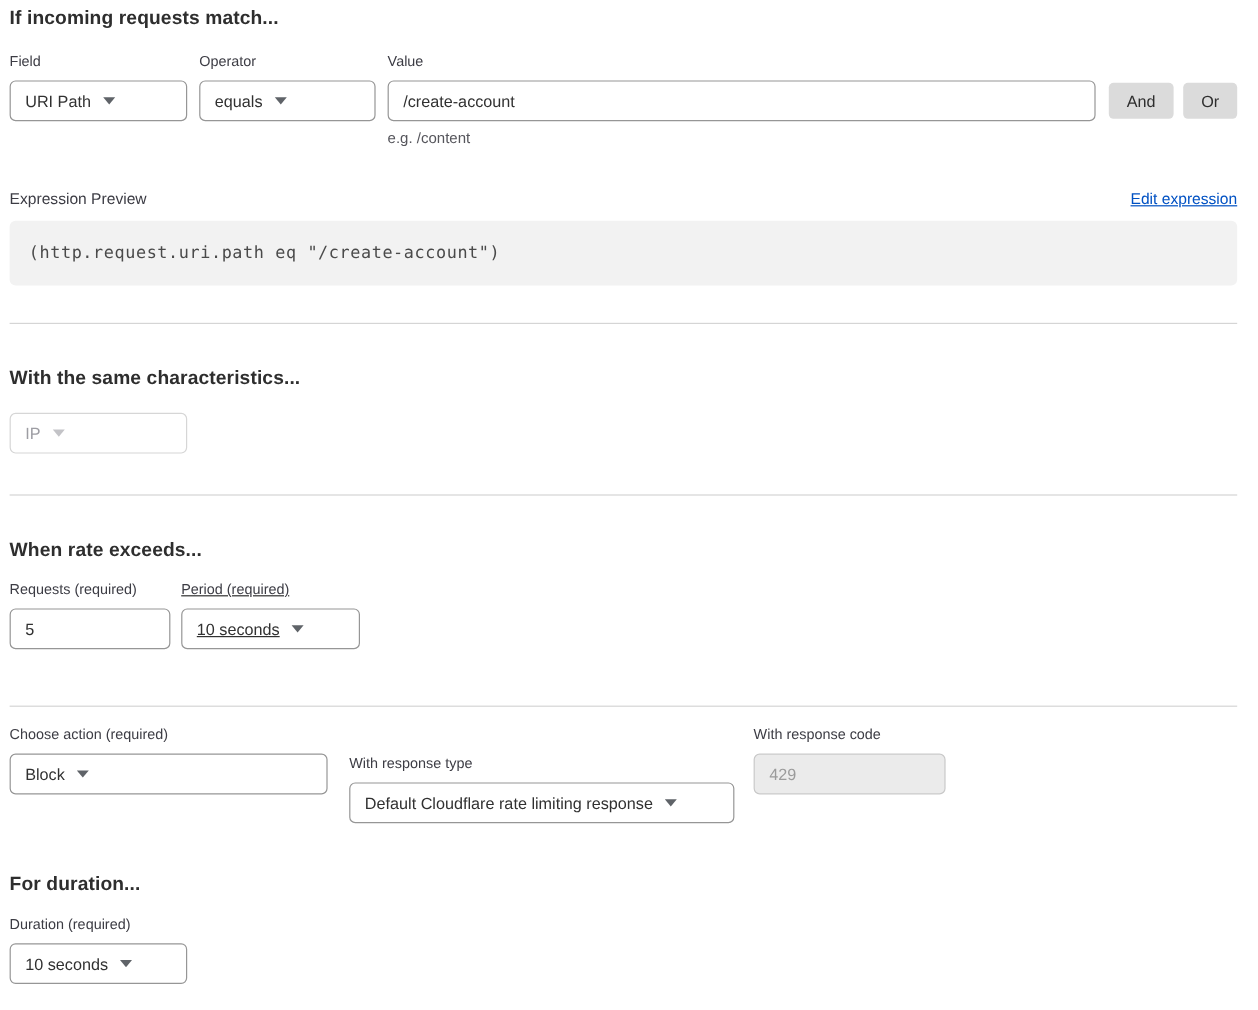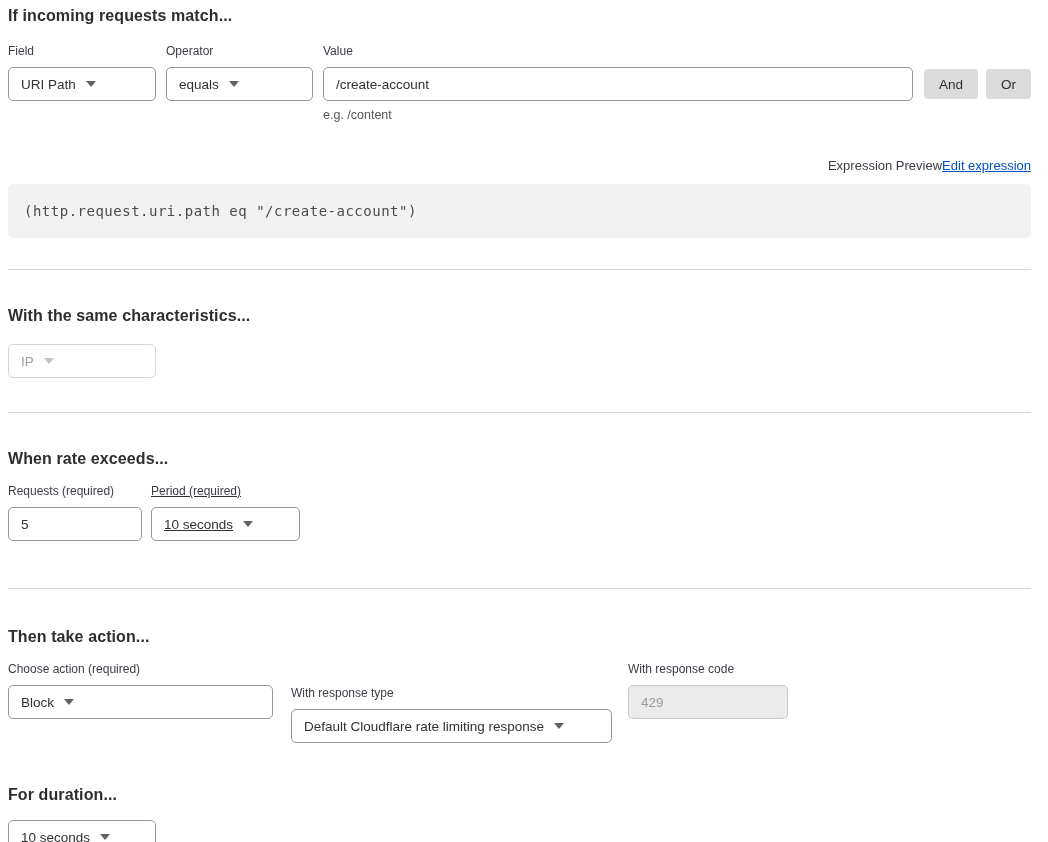--- a/index.html
+++ b/index.html
@@ -92,21 +92,21 @@
     height: 30px;
     padding: 0 15px;
     font-family: inherit;
     font-size: 13.5px;
     color: #2e2e2e;
     cursor: pointer;
   }
   
   .expr-header {
     display: flex;
-    justify-content: flex-end;
+    justify-content: space-between;
     align-items: flex-end;
     margin-top: 36px;
   }
   .expr-label { font-size: 13px; color: #3c3c44; }
   .expr-link {
     font-size: 13px;
     color: #0051c3;
     text-decoration: underline;
     cursor: pointer;
   }
@@ -217,21 +217,20 @@
           <span>10 seconds</span>
           <span class="caret"></span>
         </div>
       </div>
     </div>
   </section>
 
   <hr class="divider divider-3">
 
   <section class="sec-action">
-    <h2 class="section-title">Then take action...</h2>
     <div class="row">
       <div class="col-action">
         <span class="field-label">Choose action (required)</span>
         <div class="select">
           <span>Block</span>
           <span class="caret"></span>
         </div>
       </div>
       <div class="col-rtype">
         <span class="field-label">With response type</span>
@@ -243,20 +242,21 @@
       <div class="col-rcode">
         <span class="field-label">With response code</span>
         <input class="text-input disabled" type="text" disabled="" value="429" style="">
       </div>
     </div>
   </section>
 
   <section class="sec-duration">
     <h2 class="section-title">For duration...</h2>
     <div class="inner">
+      <span class="field-label">Duration (required)</span>
       <div class="select col-duration">
         <span>10 seconds</span>
         <span class="caret"></span>
       </div>
     </div>
   </section>
 
 </div>
 
 </body></html>

